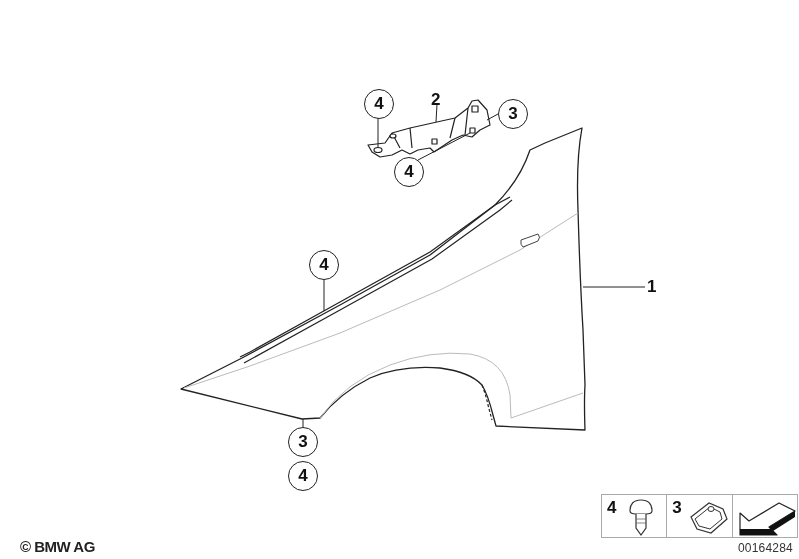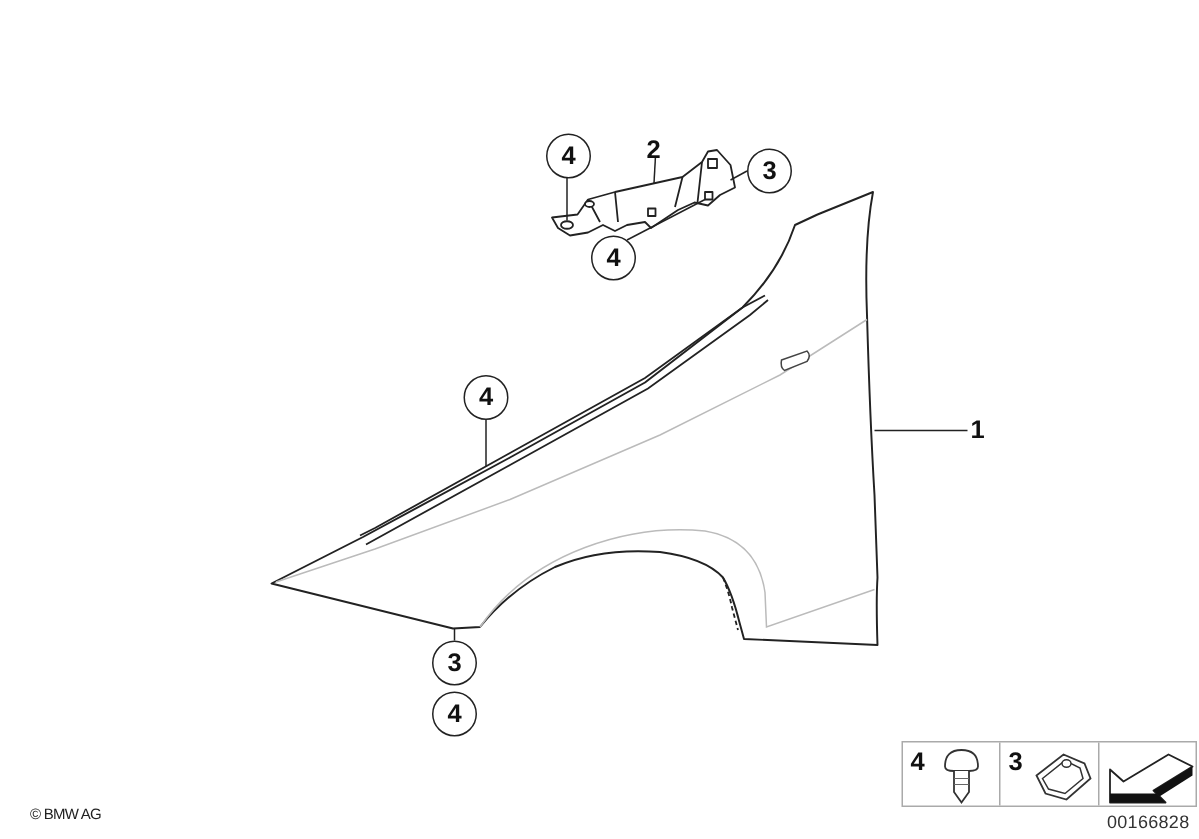--- a/index.html
+++ b/index.html
@@ -4,21 +4,21 @@
   <style>
     html, body { margin: 0; padding: 0; background: #ffffff; }
     body { width: 799px; height: 559px; position: relative; overflow: hidden; font-family: "Liberation Sans", sans-serif; }
     .canvas { position: absolute; left: 0; top: 0; width: 799px; height: 559px; }
     .callout {
       position: absolute; width: 30px; height: 30px; border: 1.5px solid #222; border-radius: 50%;
       background: #fff; box-sizing: border-box; display: flex; align-items: center; justify-content: center;
       font-weight: bold; font-size: 17px; color: #111; cursor: pointer;
     }
     .plain-label { position: absolute; font-weight: bold; font-size: 17px; color: #111; cursor: pointer; }
-    .copyright { position: absolute; left: 20px; top: 538px; font-size: 10px; color: #222; font-weight: normal; letter-spacing: -0.5px; }
+    .copyright { position: absolute; left: 20px; top: 538px; font-size: 15px; color: #222; font-weight: bold; letter-spacing: -0.5px; }
     .legend { position: absolute; left: 601px; top: 494px; width: 197px; height: 44px; border: 1px solid #aaa; box-sizing: border-box; display: flex; }
     .legend-cell { position: relative; flex: 1; border-right: 1px solid #aaa; }
     .legend-cell:last-child { border-right: none; }
     .legend-num { position: absolute; left: 5px; top: 3px; font-weight: bold; font-size: 17px; color: #111; }
     .legend-cell svg { position: absolute; }
     .diagram-id { position: absolute; left: 738px; top: 541px; font-size: 12px; color: #333; letter-spacing: 0.2px; }
   </style>
 </head>
 <body>
 
@@ -95,14 +95,14 @@
     </div>
     <div class="legend-cell">
       <svg width="60" height="40" viewBox="0 0 60 40" style="left:4px;top:2px;">
         <path d="M3,16 L12,24 L42,6 L58,14 L32,30 L40,38 L3,38 Z" fill="#fff" stroke="#222" stroke-width="1.2" stroke-linejoin="round"></path>
         <path d="M3,32 L34,32 L40,38 L3,38 Z" fill="#111"></path>
         <path d="M58,14 L58,20 L36,34 L32,30 Z" fill="#111"></path>
       </svg>
     </div>
   </div>
 
-  <div class="diagram-id">00166828</div>
+  <div class="diagram-id">00164284</div>
 </div>
 
 </body></html>

